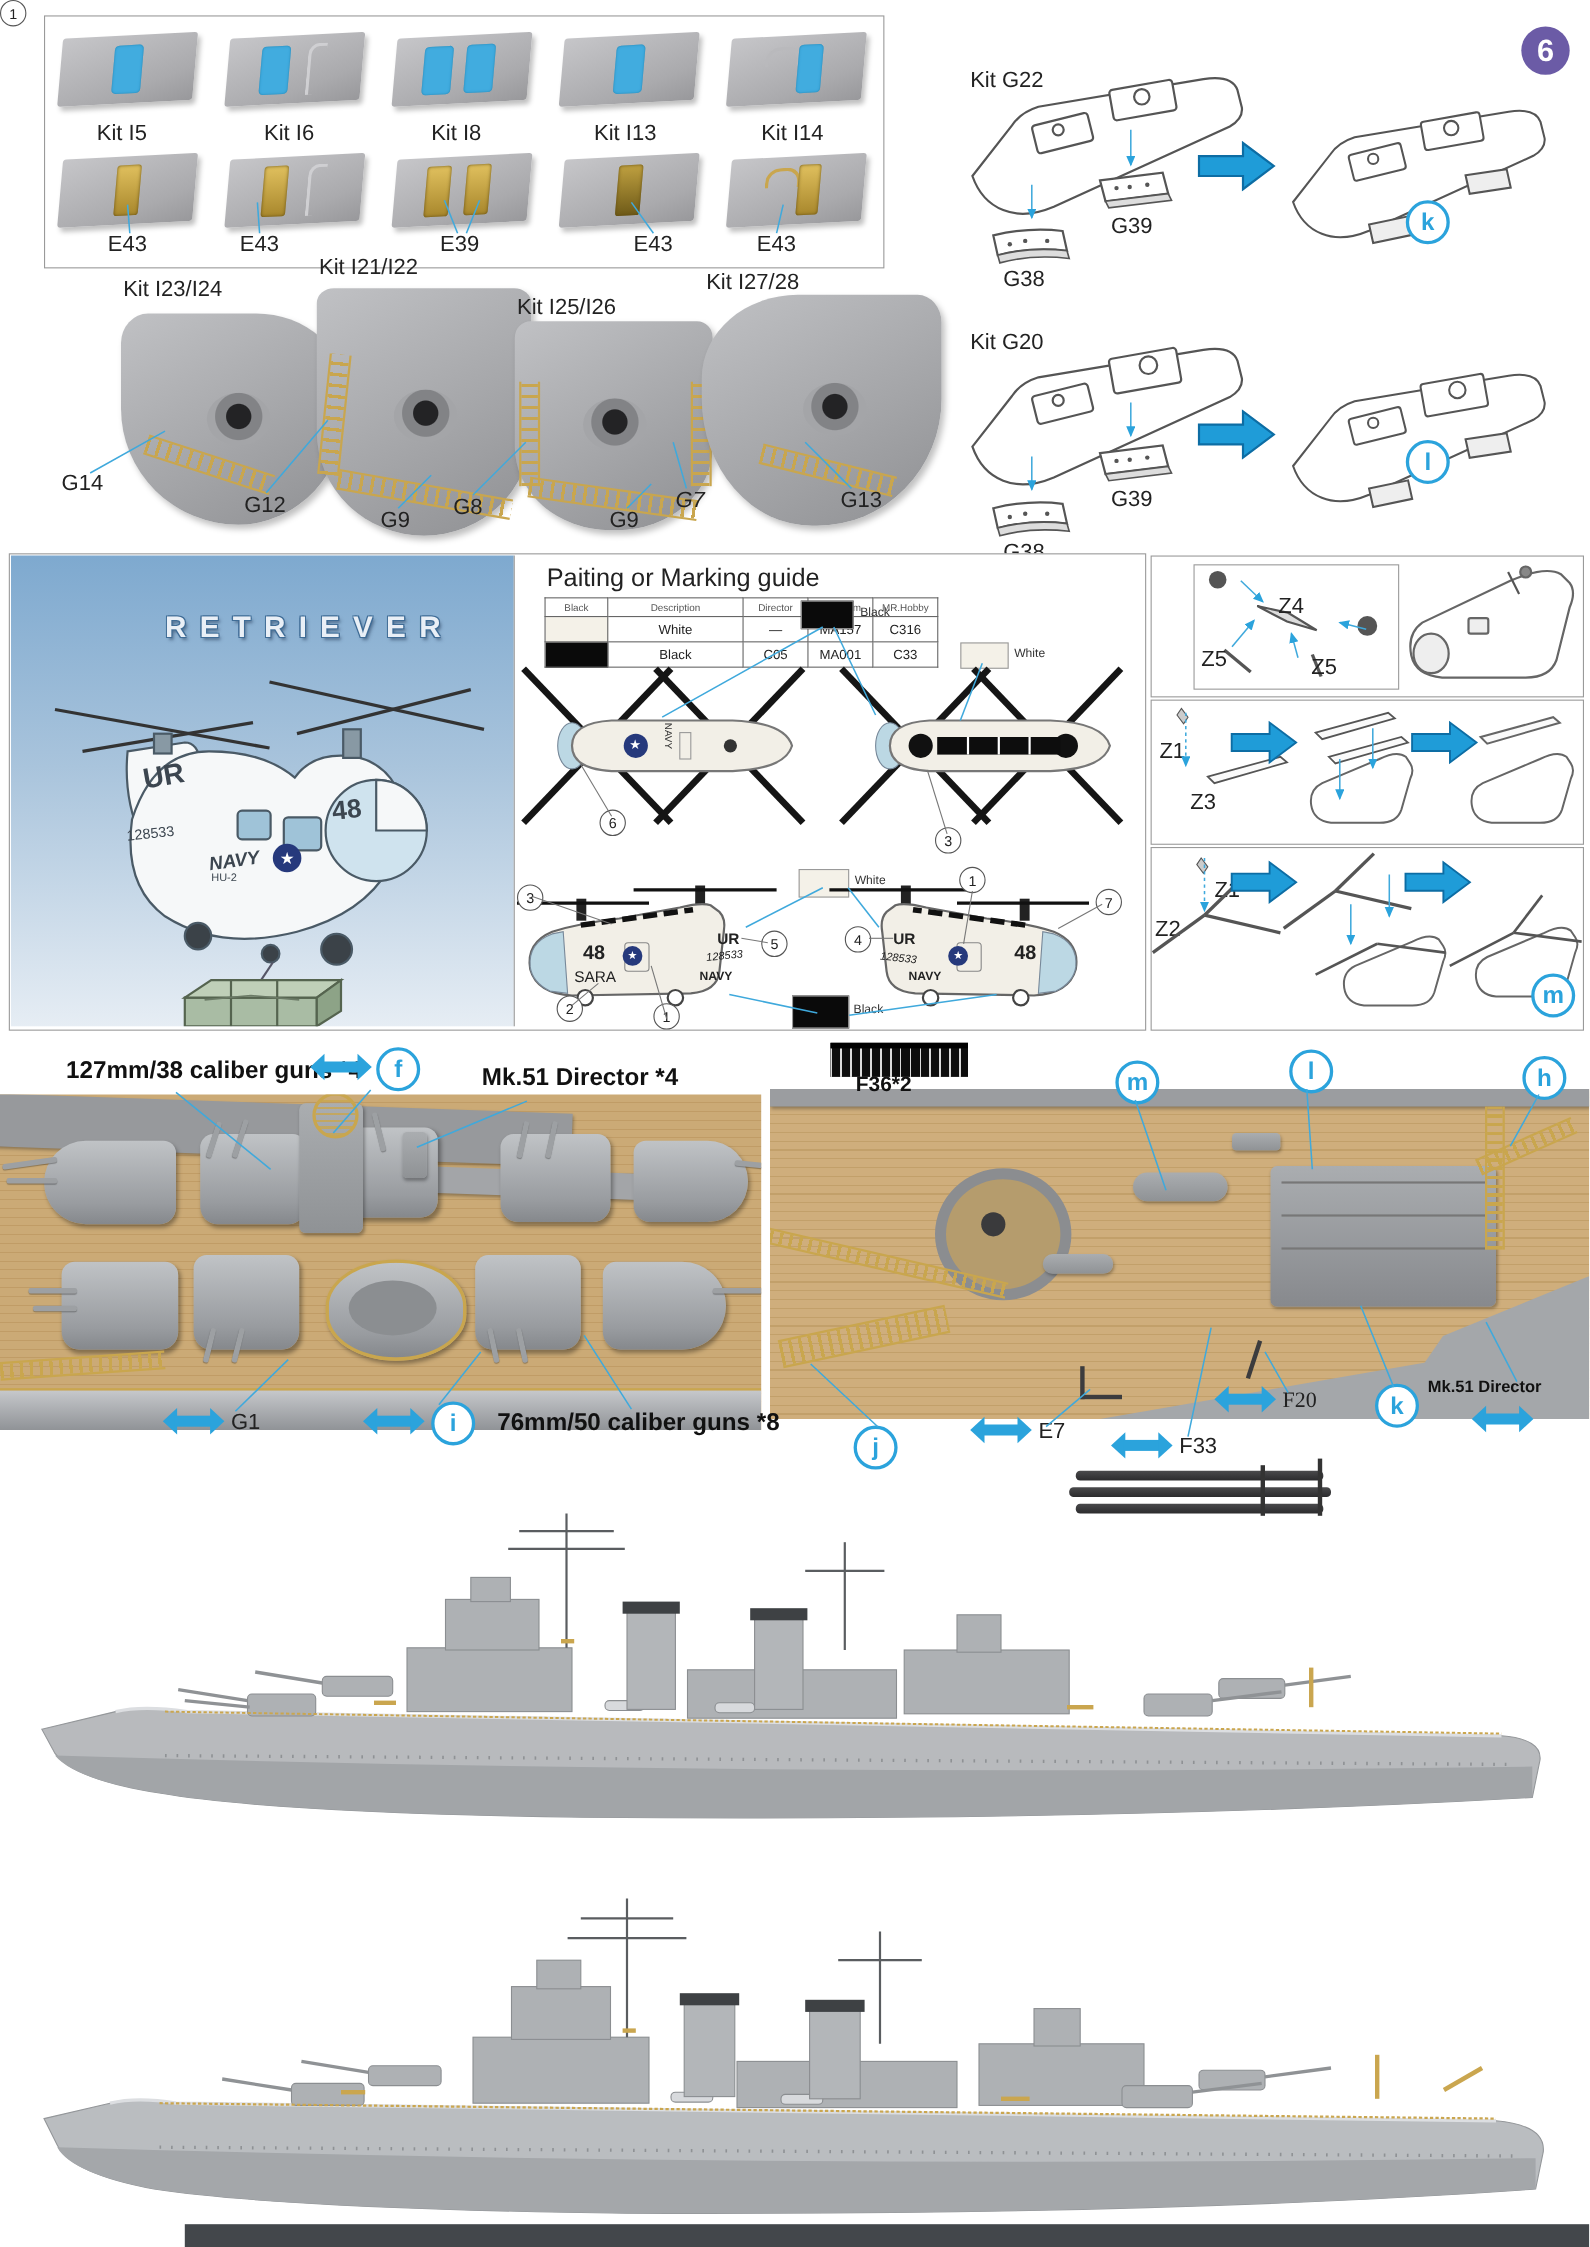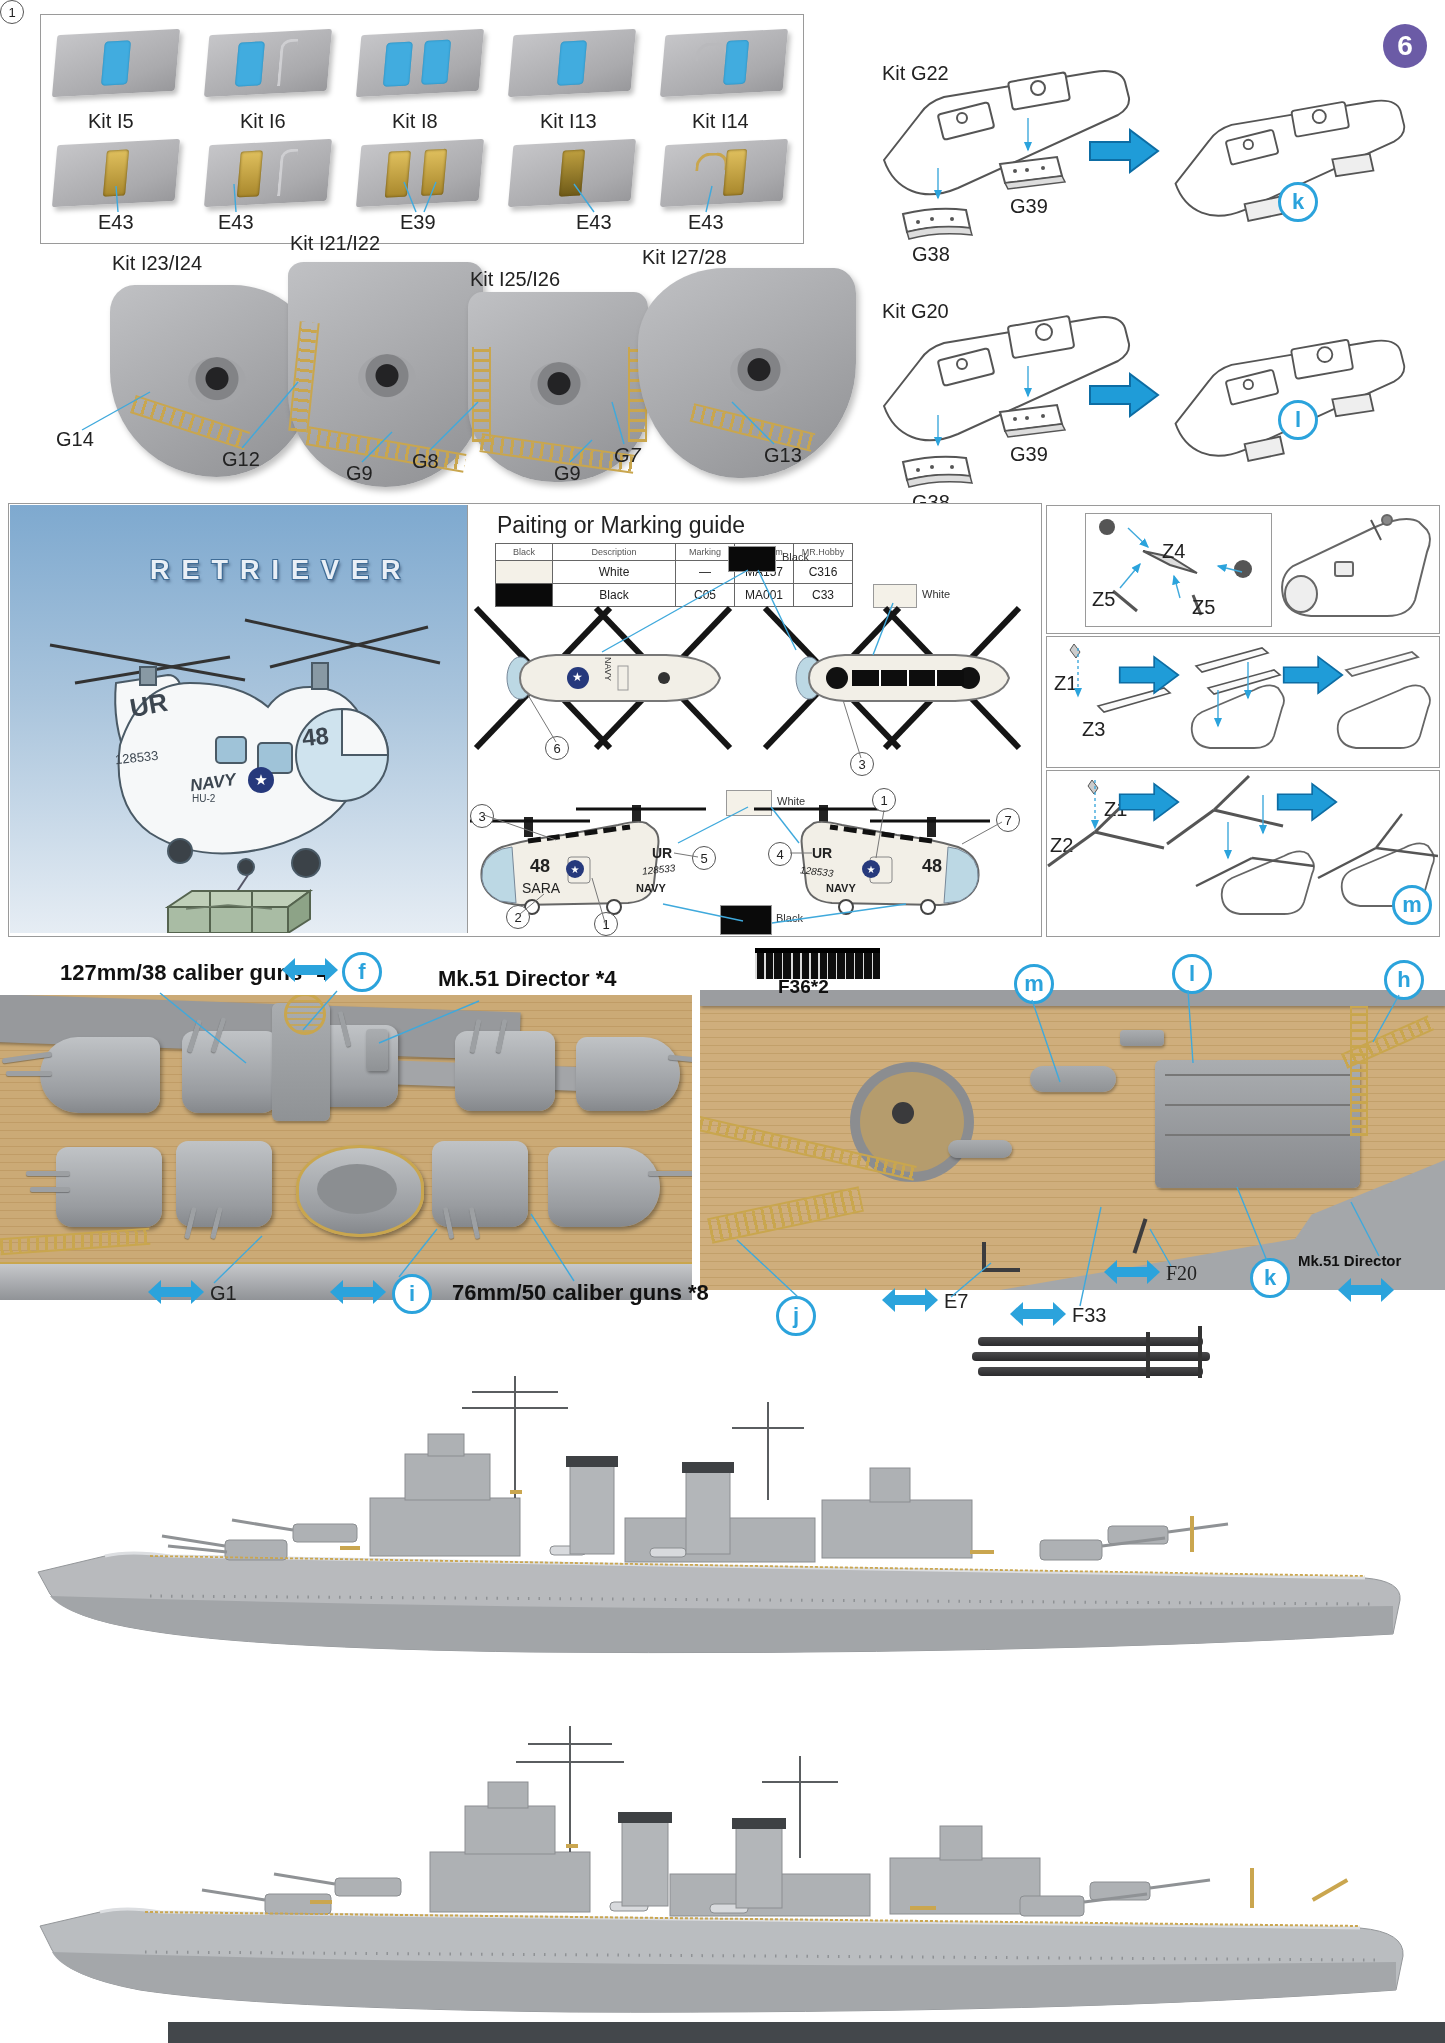--- a/index.html
+++ b/index.html
@@ -368,21 +368,21 @@
       <span>★</span>
       </div>
   </div>
 
   <div class="abs" style="left:497px;top:512px;font-size:23px;color:#222;">Paiting or Marking guide</div>
   <table class="gtable">
     <tbody>
         <tr>
       <th style="width:50px;">Black</th>
       <th style="width:116px;">Description</th>
-      <th style="width:52px;">Marking</th>
+      <th style="width:52px;">Director</th>
       <th style="width:52px;">Victoriam</th>
       <th style="width:52px;">MR.Hobby</th>
     </tr>
     <tr>
       <td style="background:#f4f1e8;"></td>
       <td>White</td>
       <td>—</td>
       <td>MA157</td>
       <td>C316</td>
     </tr>

